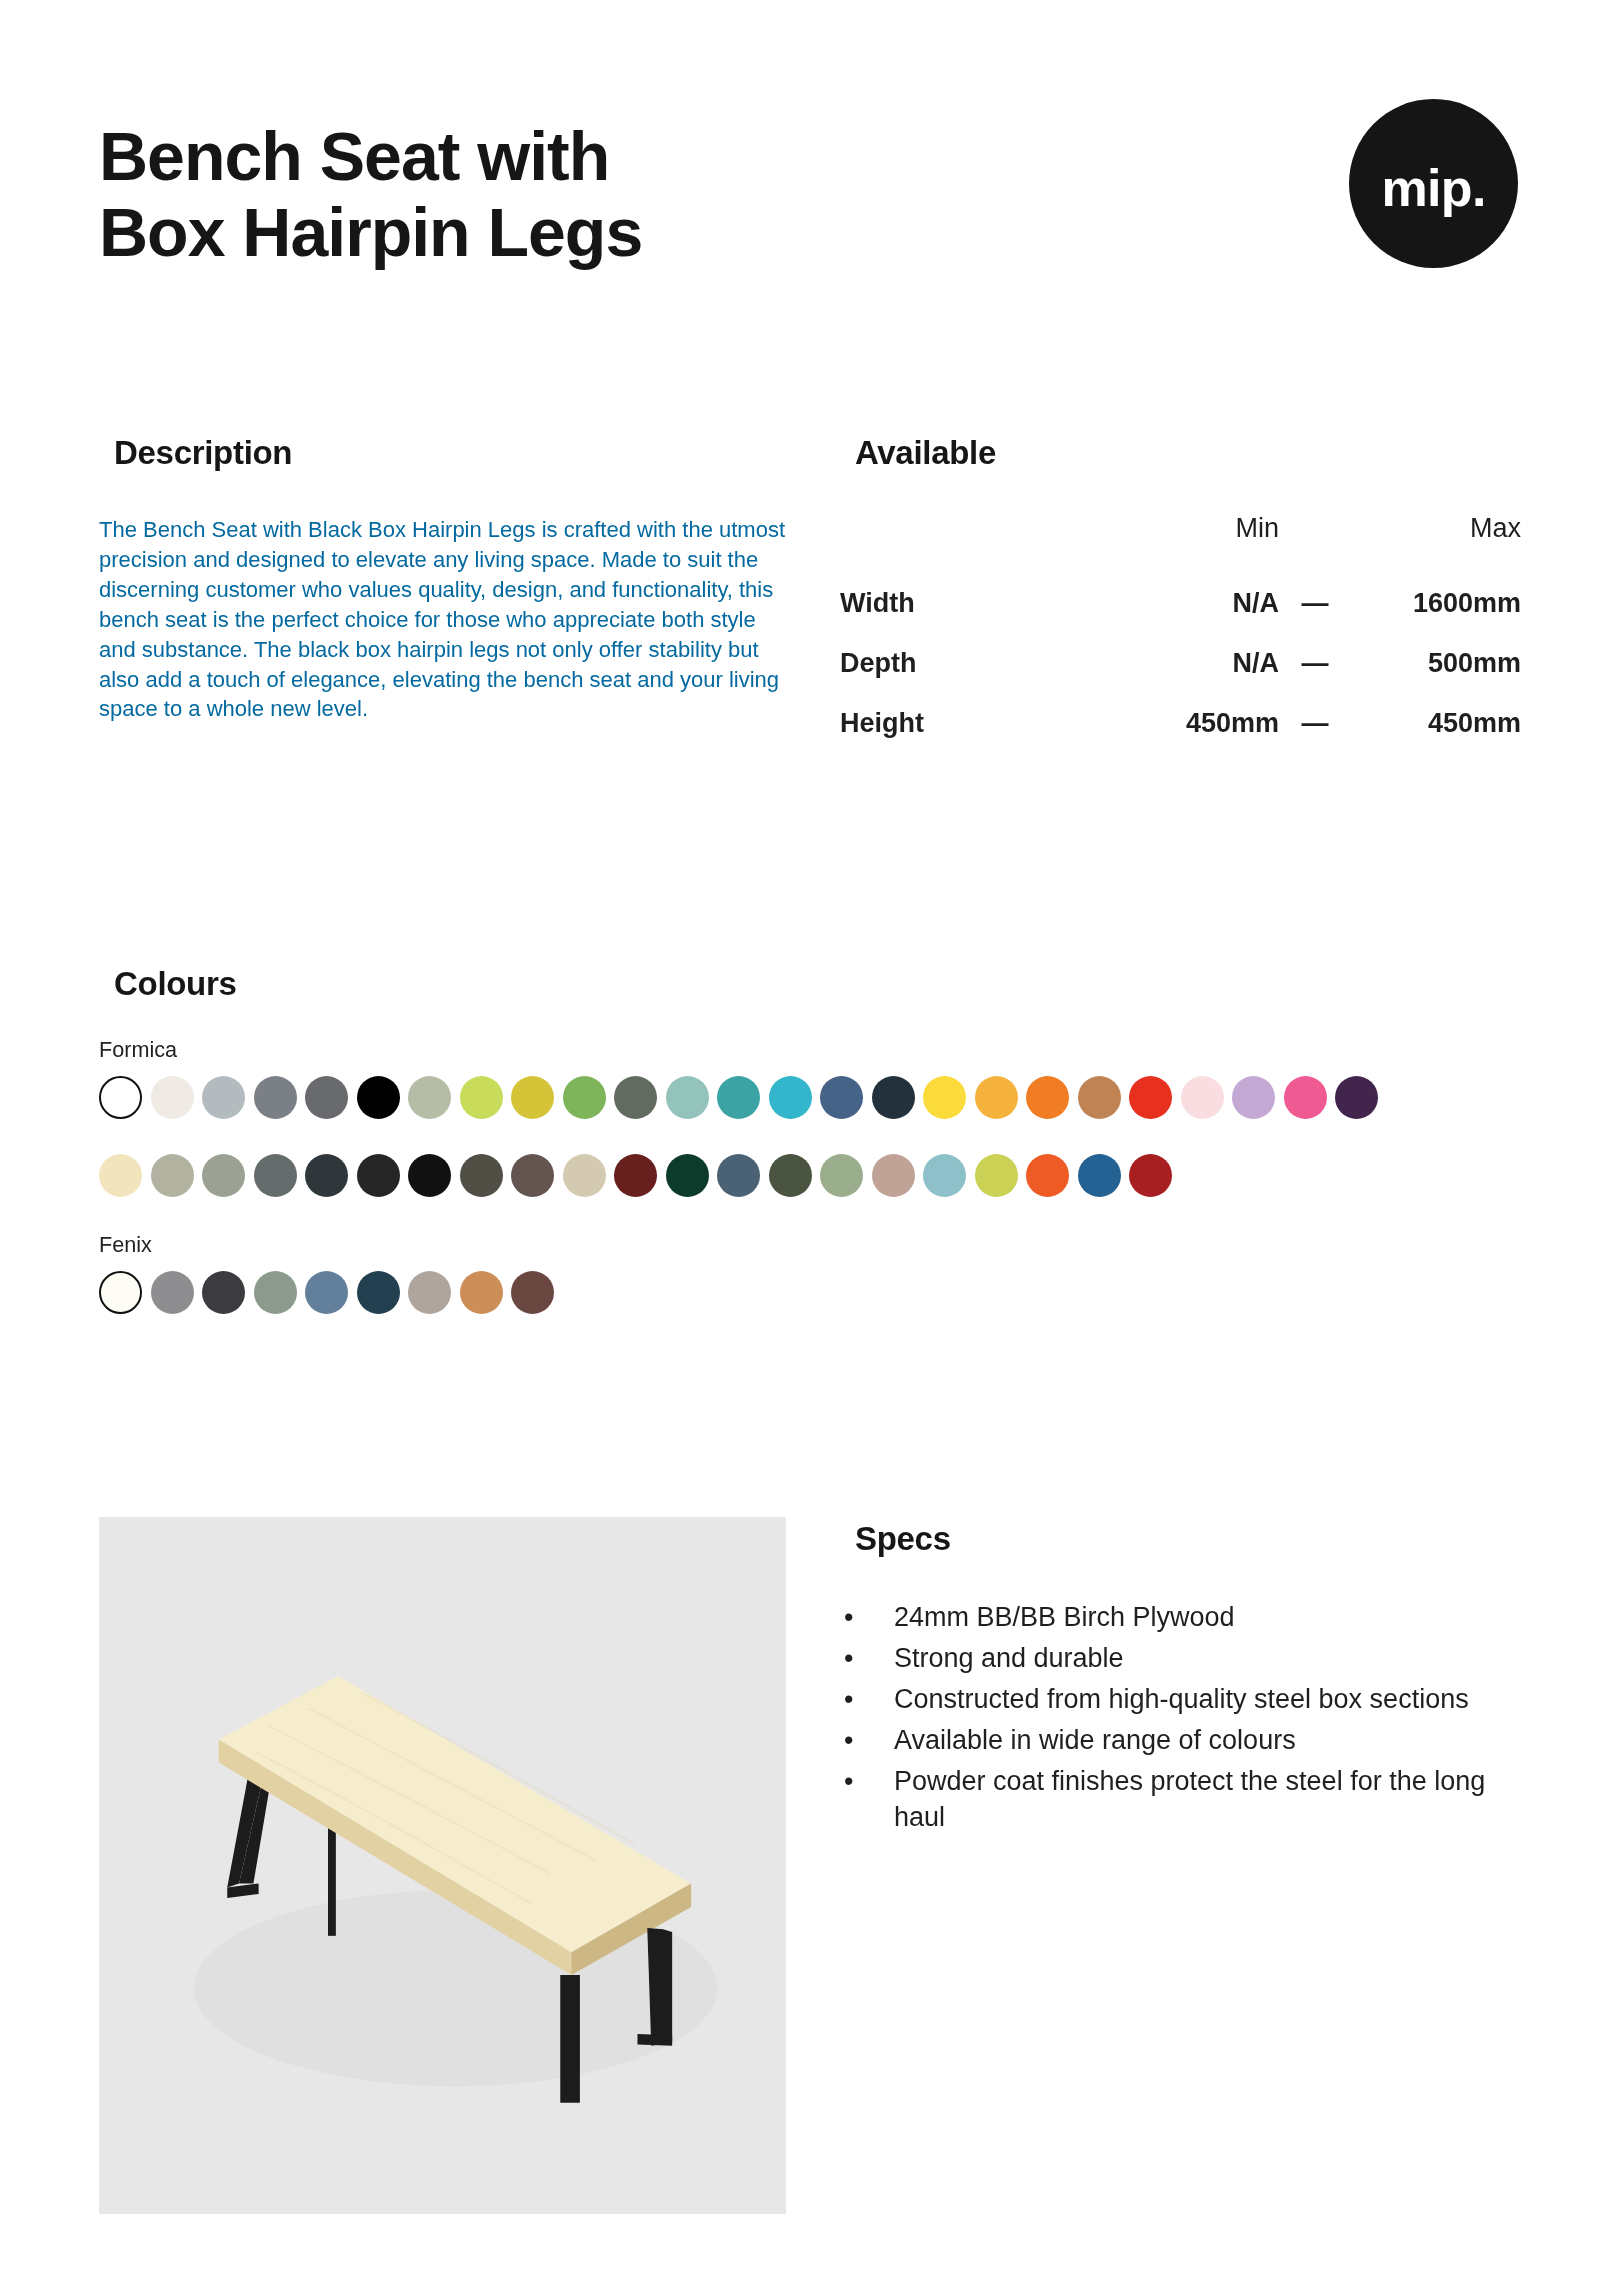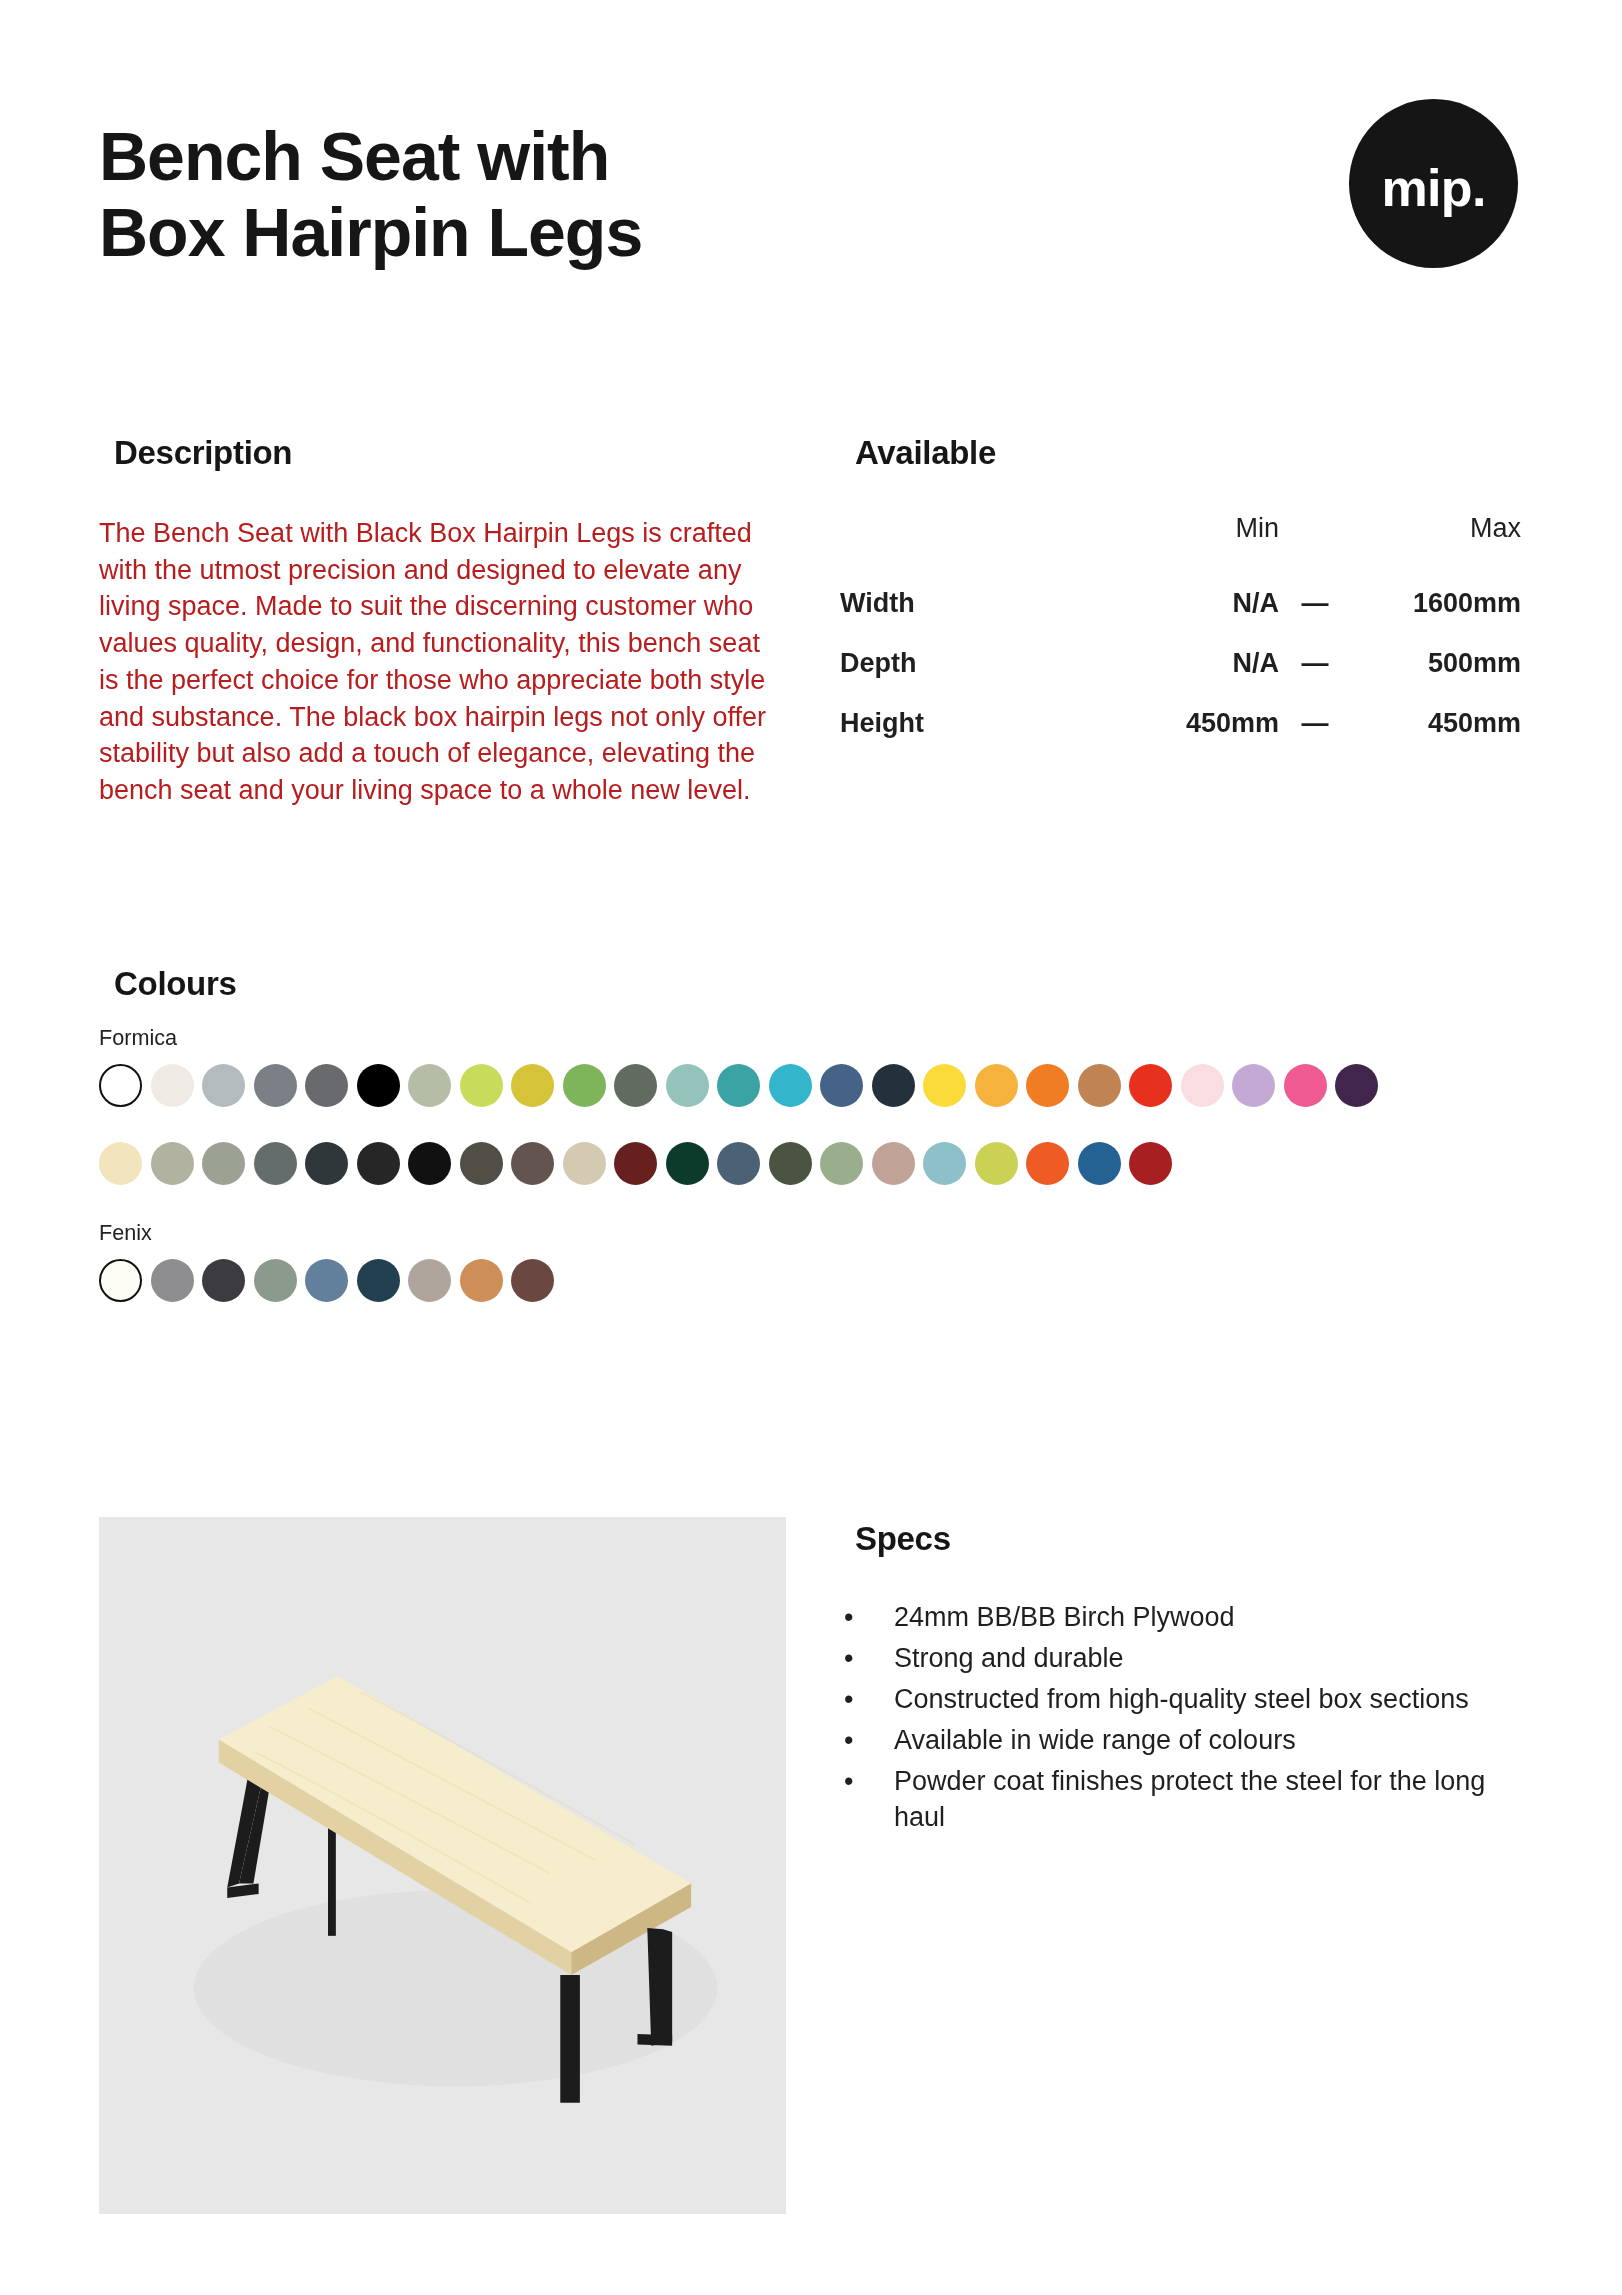--- a/index.html
+++ b/index.html
@@ -77,23 +77,23 @@
 
   
   .description-block {
     position: absolute;
     left: 99px;
     top: 419px;
     width: 687px;
   }
   .desc-body {
     margin-top: 43px;
-    font-size: 27px;
+    font-size: 22px;
     line-height: 1.36;
-    color: #b91c1c;
+    color: #0369a1;
     font-weight: 400;
   }
 
   
   .dimensions-block {
     position: absolute;
     left: 840px;
     top: 419px;
     width: 694px;
   }
@@ -123,21 +123,21 @@
   .th-blank { width: 275px; }
 
   
   .colours-block {
     position: absolute;
     left: 99px;
     top: 950px;
     width: 1440px;
   }
   .swatch-group { margin-top: 35px; }
-  .swatch-group:first-of-type { margin-top: 22px; }
+  .swatch-group:first-of-type { margin-top: 34px; }
   .swatch-label {
     font-size: 21.6px;
     font-weight: 400;
     color: #222;
     margin-bottom: 13px;
   }
   .swatch-row {
     display: flex;
     flex-wrap: nowrap;
     gap: 8.5px;

